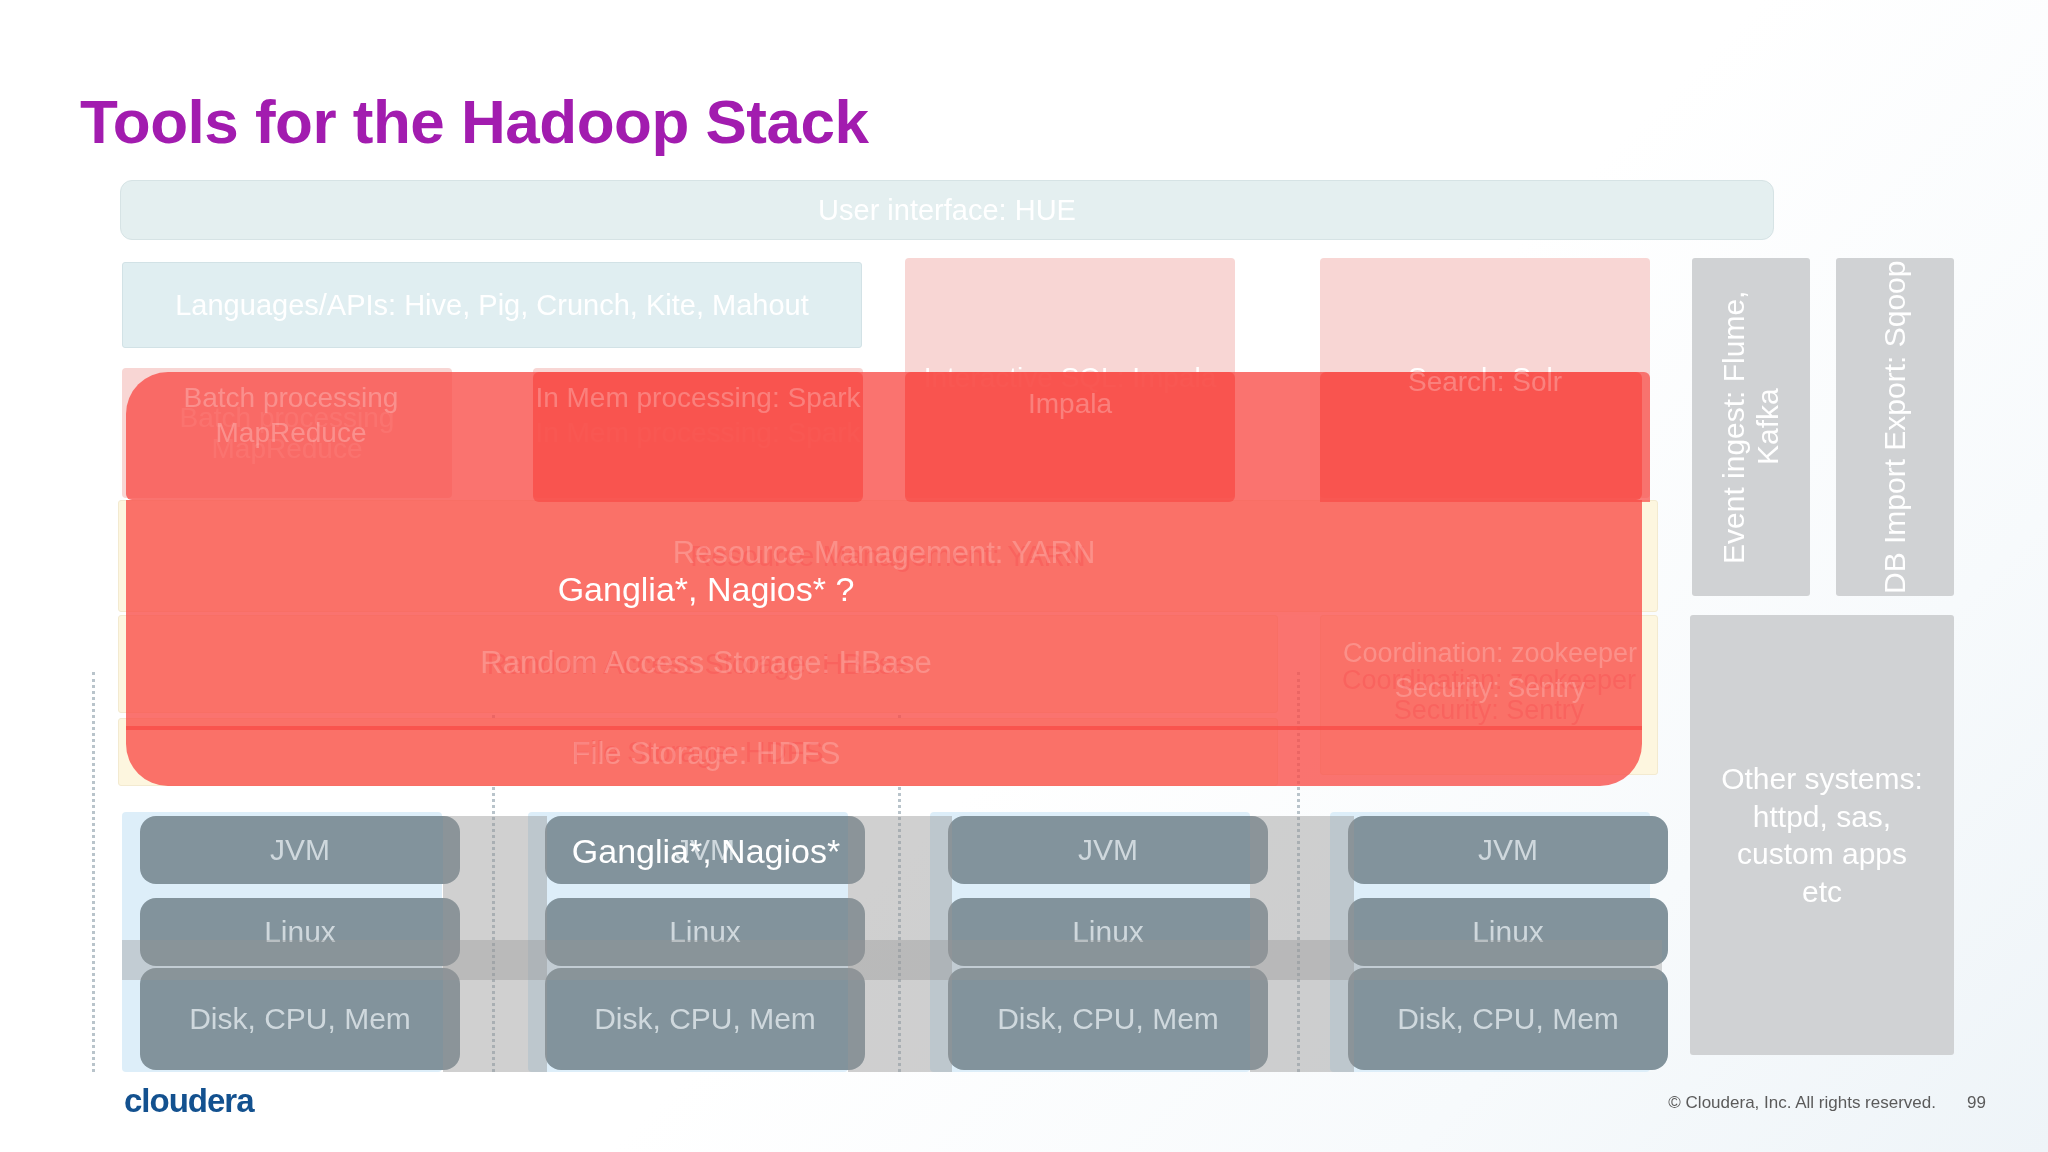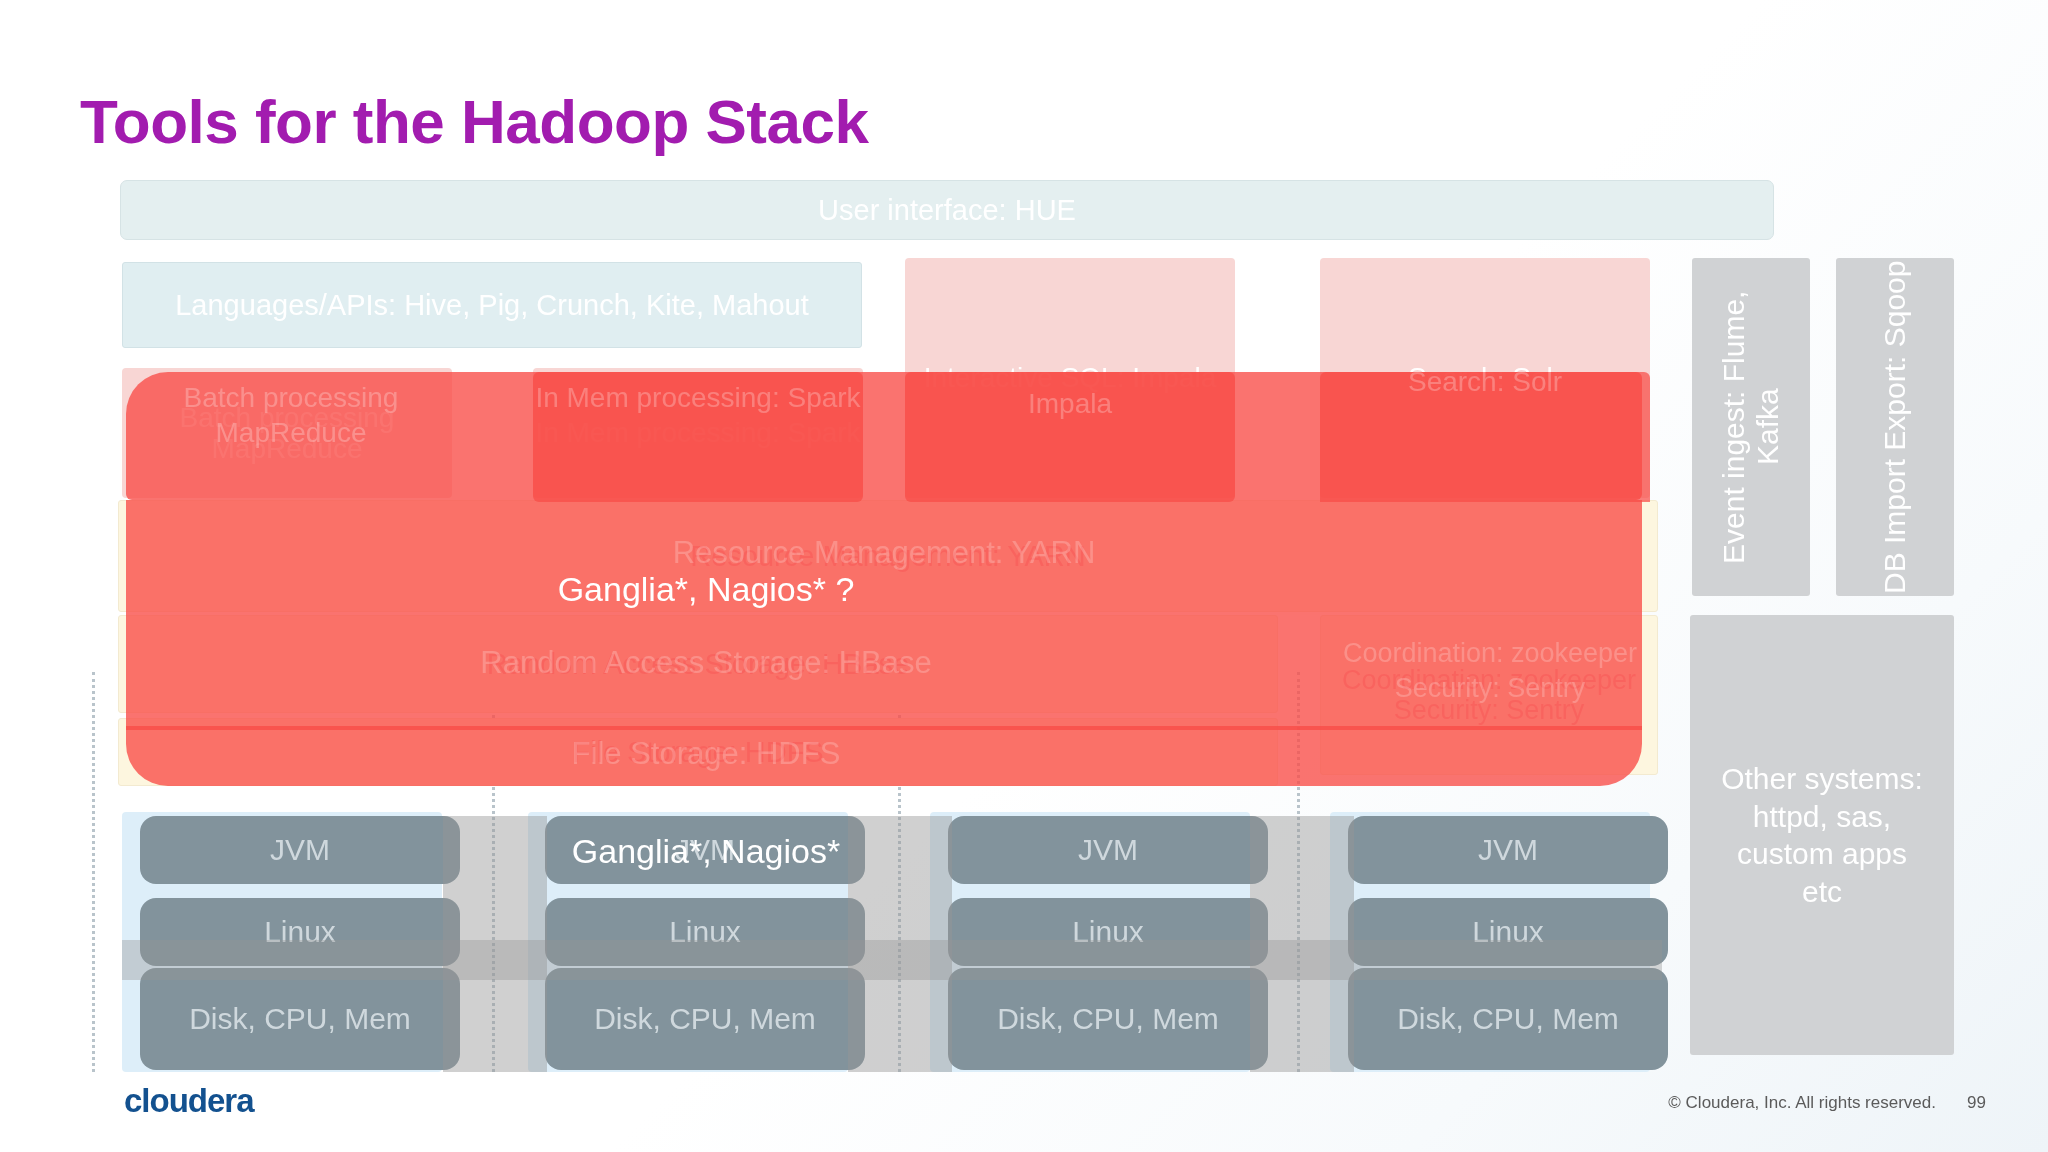--- a/index.html
+++ b/index.html
@@ -17,21 +17,21 @@
     letter-spacing:-0.5px;white-space:nowrap;margin-top:8px;
   }
 
   
   .box{position:absolute;box-sizing:border-box;display:flex;align-items:center;
        justify-content:center;text-align:center;color:#ffffff;line-height:1.12;}
 
   
   .hue{
     left:120px;top:180px;width:1654px;height:60px;
-    background:#e4eff0;border:1px solid #d6e3e5;border-radius:7px;
+    background:#e4eff0;border:1px solid #d6e3e5;border-radius:12px;
     font-size:29px;
   }
   
   .langs{
     left:122px;top:262px;width:740px;height:86px;
     background:#e0eef1;border:1px solid #d2e2e6;border-radius:3px;
     font-size:29px;padding:16px 14px;
   }
 
   

